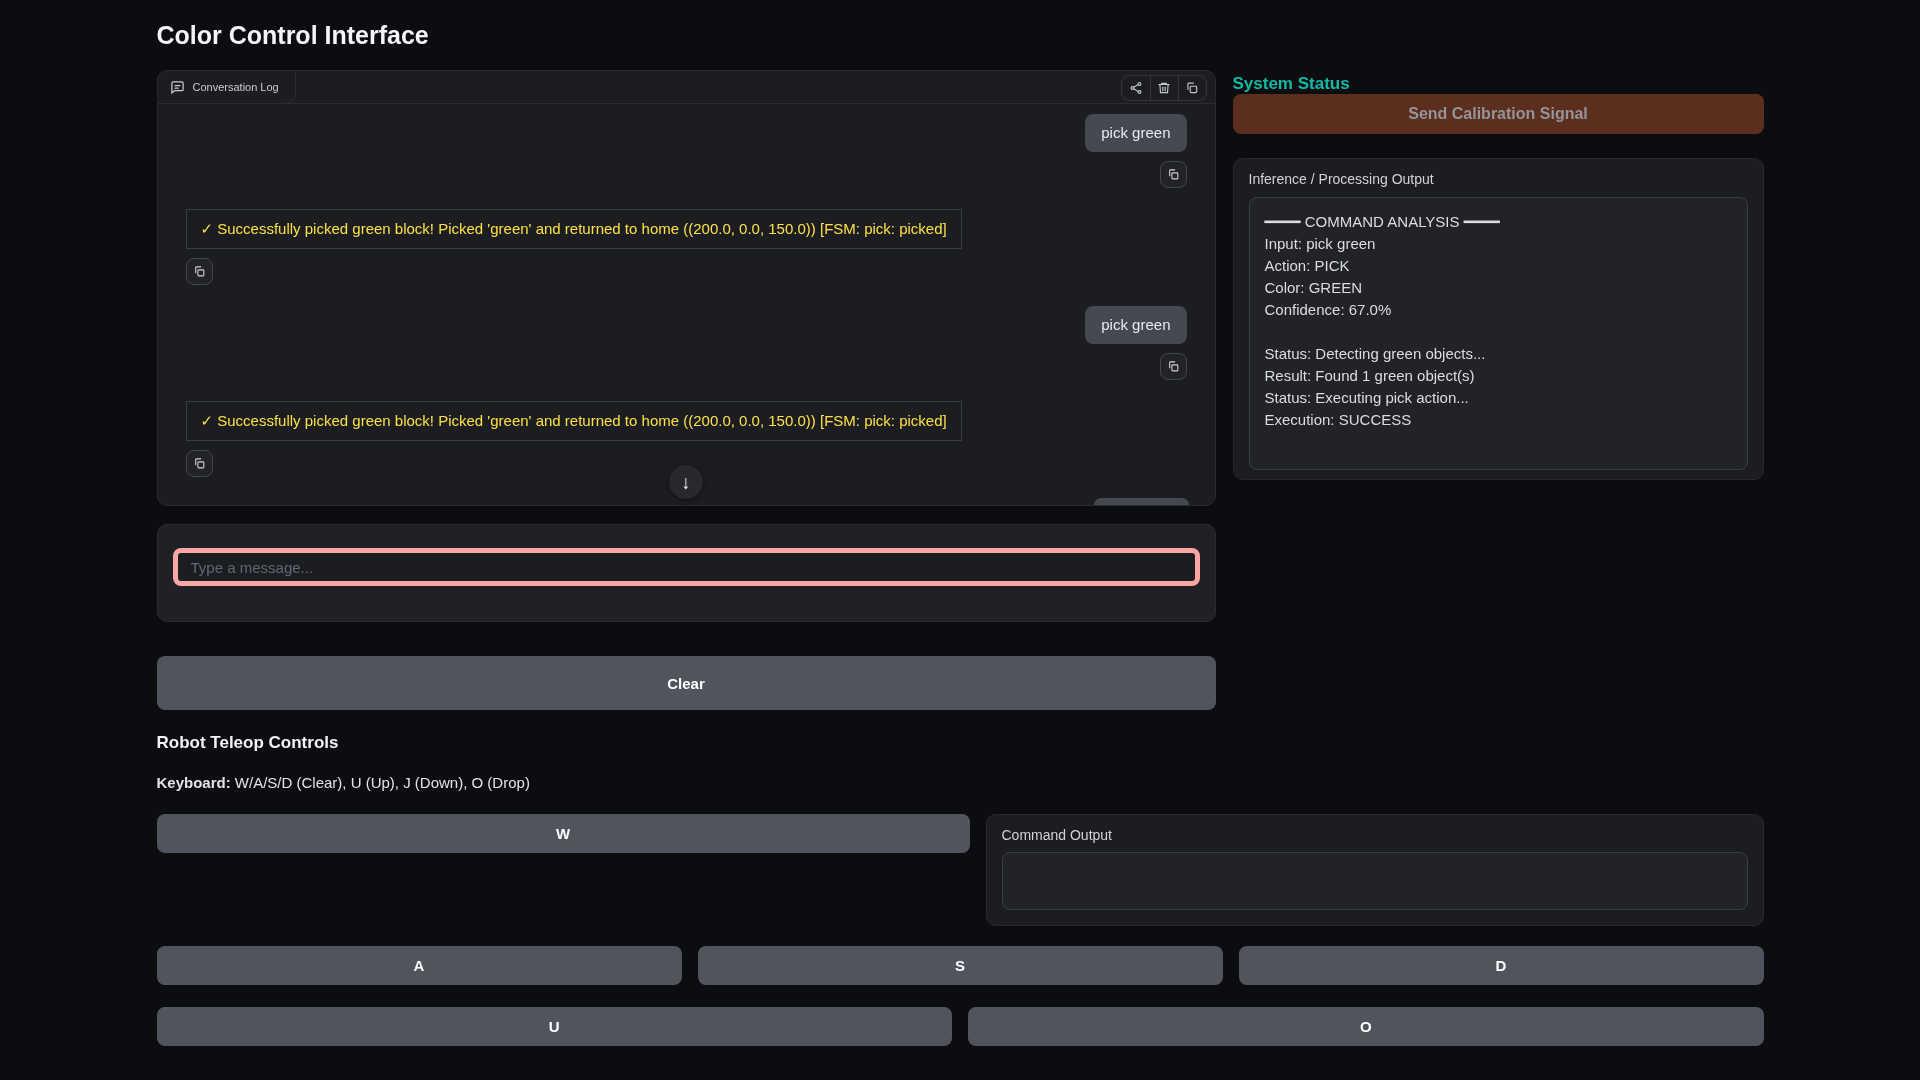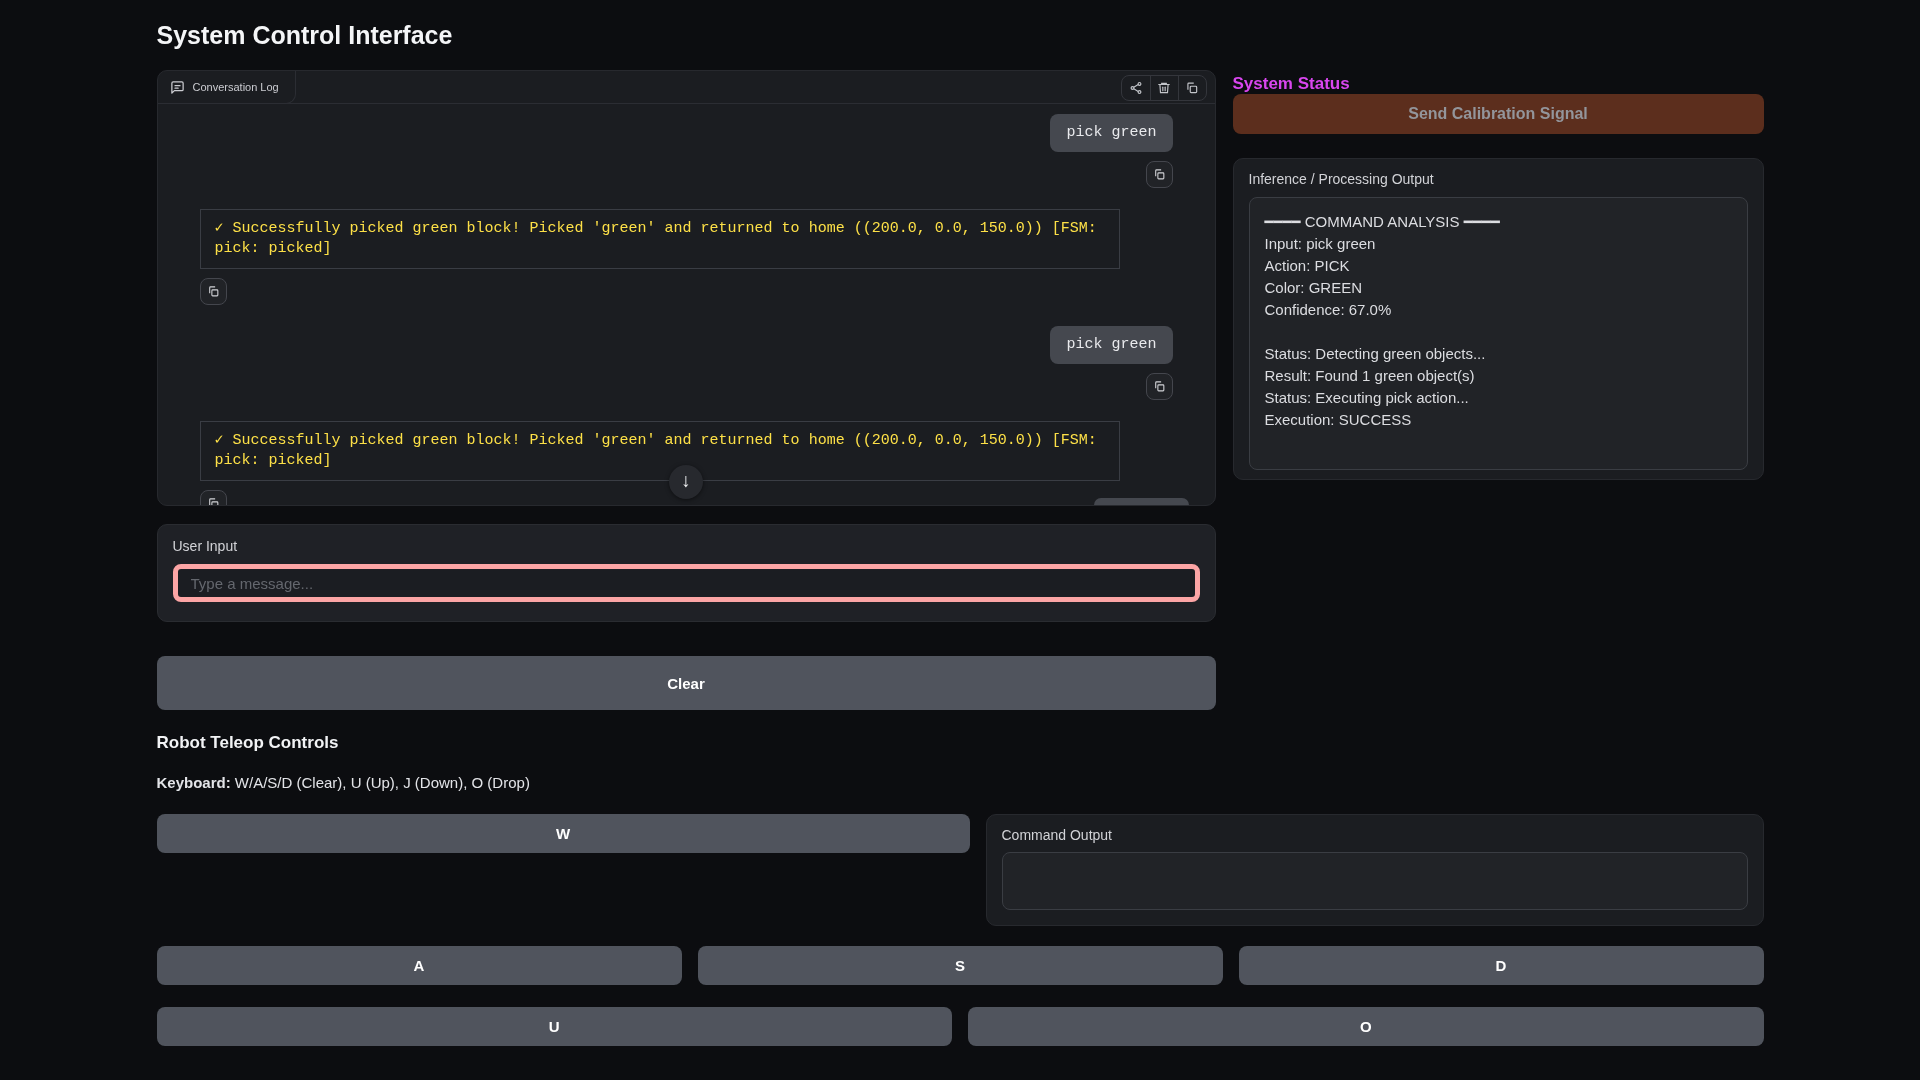--- a/index.html
+++ b/index.html
@@ -31,21 +31,21 @@
   .chat-actions {
     position:absolute; right:8px; top:4px; display:flex;
     border:1px solid #34363c; border-radius:8px; overflow:hidden; background:#1b1d21;
   }
   .chat-action {
     width:28px; height:24px; display:flex; align-items:center; justify-content:center;
     color:#c3c5ca; background:transparent; border:none; padding:0; cursor:pointer;
   }
   .chat-action + .chat-action { border-left:1px solid #34363c; }
 
-  .chat-body { flex:1; position:relative; padding:10px 42px 0; overflow:hidden;font-family:Liberation Mono, monospace; }
+  .chat-body { flex:1; position:relative; padding:10px 28px 0; overflow:hidden; }
 
   .msg-row { display:flex; }
   .msg-row.right { justify-content:flex-end; }
   .bubble-user {
     background:#45484f; color:#e9eaed; font-size:15px;
     padding:9px 16px; border-radius:8px; line-height:20px;
   }
   .bubble-bot {
     border:1px solid #3a3d44; background:#1b1d21; color:#fde047;
     font-size:15px; padding:9px 14px; border-radius:0; line-height:20px; max-width:920px;
@@ -98,42 +98,42 @@
 
   .io-panel { background:#1b1d21; border:1px solid #27292e; border-radius:10px; padding:12px 15px; }
   .cmd-panel { height:112px; }
   .cmd-box {
     margin-top:9px; width:100%; height:58px; display:block;
     background:#212327; border:1px solid #3a3d43; border-radius:8px;
     resize:none; color:#dcdde1; font-family:inherit; font-size:15px; padding:8px 12px; outline:none;
   }
 
   
-  .right-heading { font-size:17px; font-weight:700; color:#d946ef; margin:4px 0 0; line-height:20px; }
+  .right-heading { font-size:17px; font-weight:700; color:#14b8a6; margin:4px 0 0; line-height:20px; }
   .calib-btn {
     width:100%; height:40px;
     background:#5c2e1d; color:#93959b; font-weight:700; font-size:16px;
     border:none; border-radius:8px; font-family:inherit; cursor:pointer;
   }
   .inference-panel { margin-top:24px; height:322px; }
   .inference-box {
     margin-top:10px; height:273px;
     background:#212327; border:1px solid #3a3d43; border-radius:8px;
     padding:13px 15px; font-size:15px; line-height:22px; color:#dcdde1;
     white-space:pre-wrap; overflow:hidden;
   }
 
   svg { display:block; }
 </style>
 </head>
 <body>
 
 <div class="container">
 
-  <h1 class="page-title">System Control Interface</h1>
+  <h1 class="page-title">Color Control Interface</h1>
 
   <div class="top-grid">
 
     <div>
 
       
       <div class="panel chat-panel">
         <div class="chat-header">
           <div class="chat-tab">
             <svg width="15" height="15" viewBox="0 0 24 24" fill="none" stroke="currentColor" stroke-width="2" stroke-linecap="round" stroke-linejoin="round">
@@ -223,21 +223,20 @@
 
           <div class="partial-bubble"></div>
           <button class="scroll-down">
             <span>↓</span>
           </button>
         </div>
       </div>
 
       
       <div class="input-panel">
-        <div class="field-label">User Input</div>
         <input class="text-input" type="text" placeholder="Type a message..." style="">
       </div>
 
       
       <button class="btn clear-btn">Clear</button>
     </div>
 
     <div>
       <div class="right-heading">System Status</div>
 

